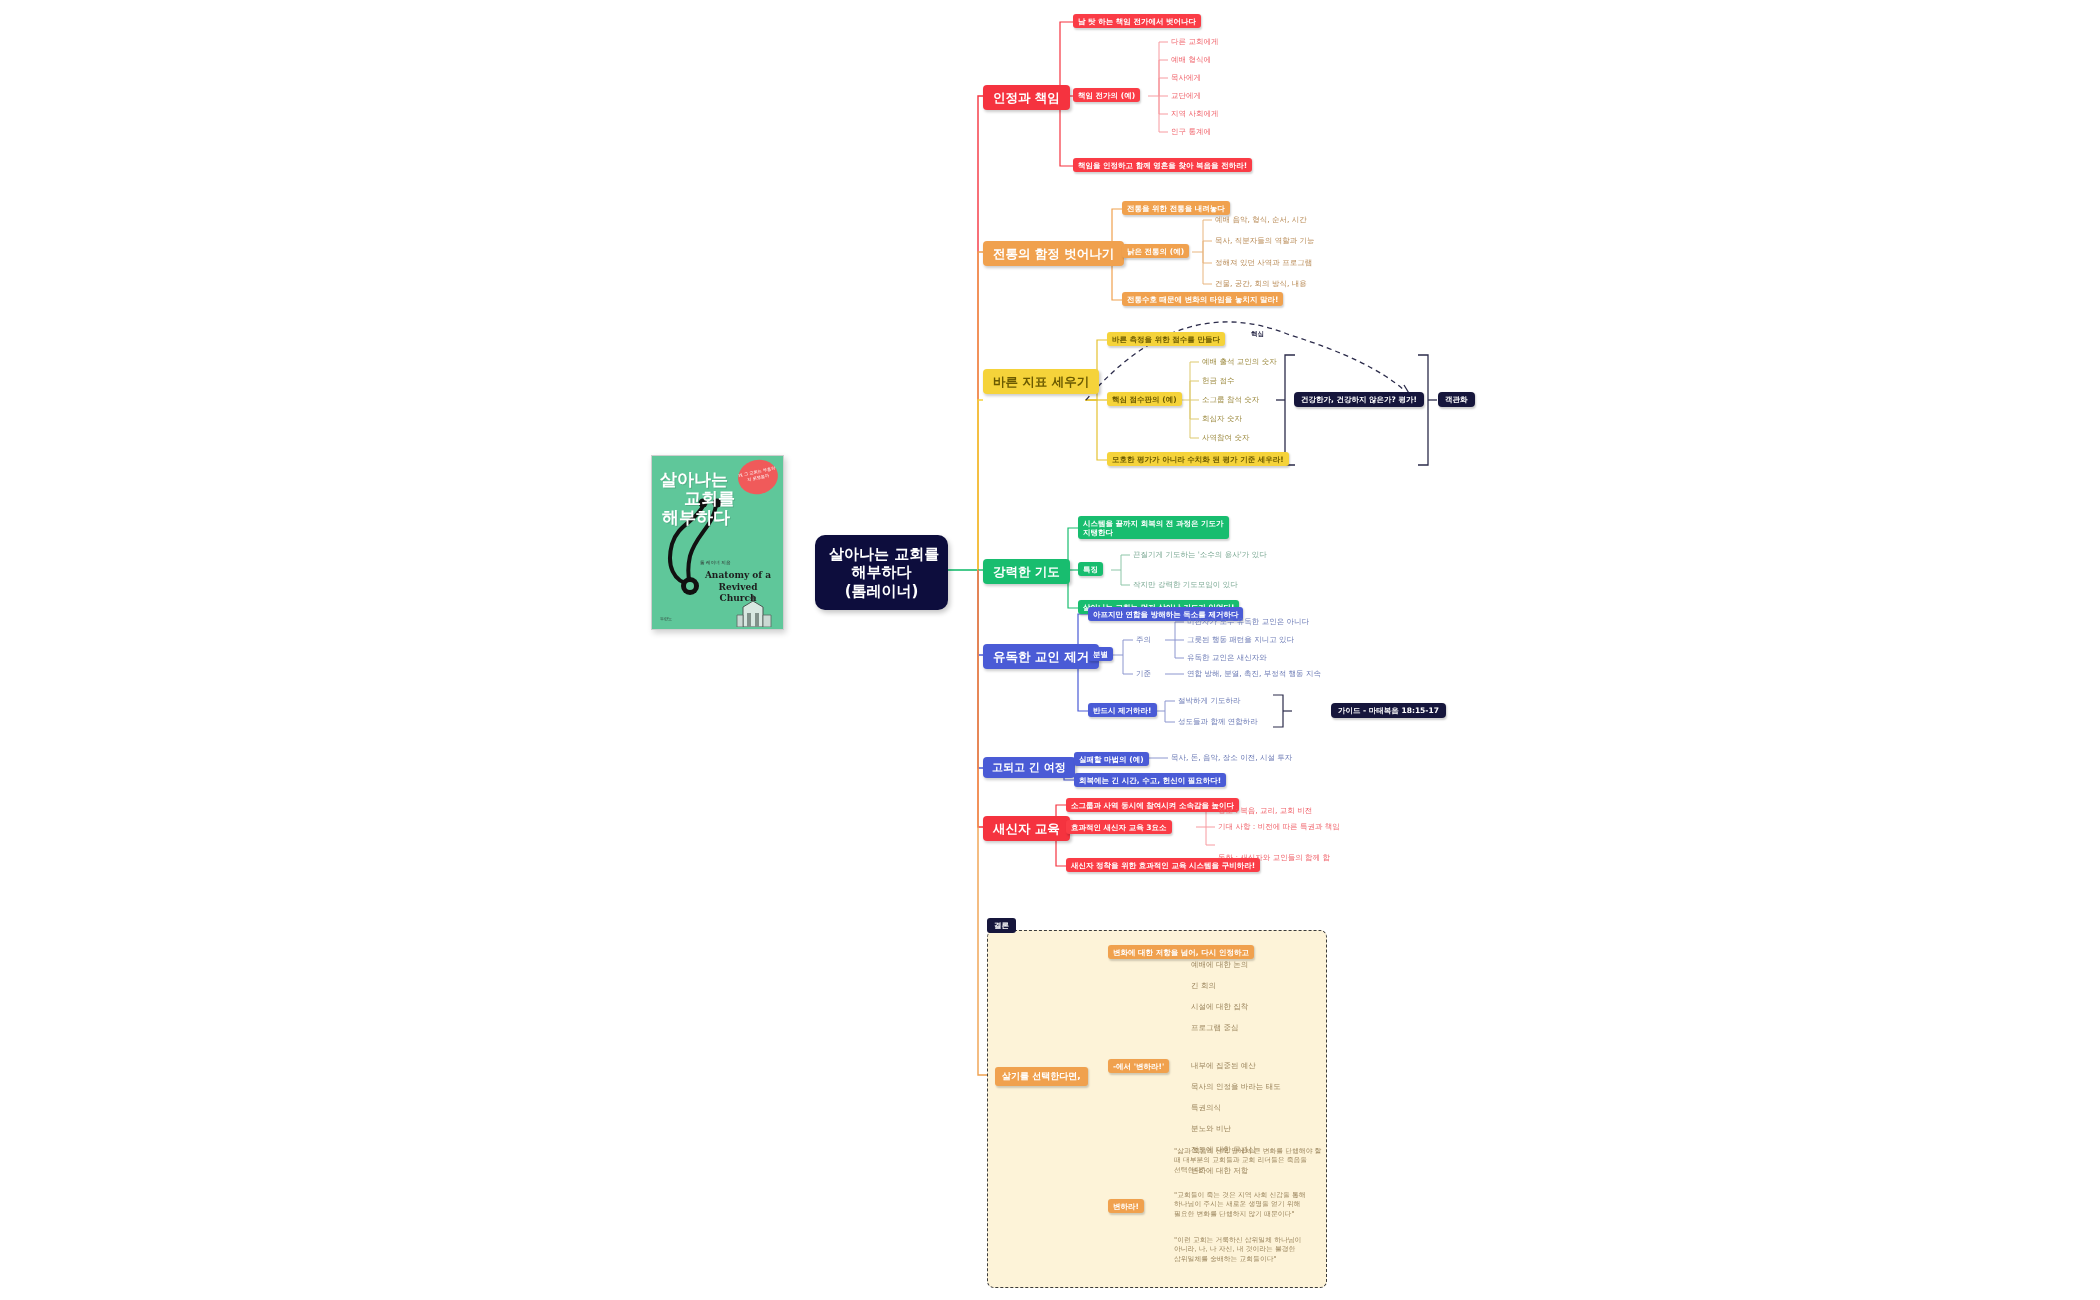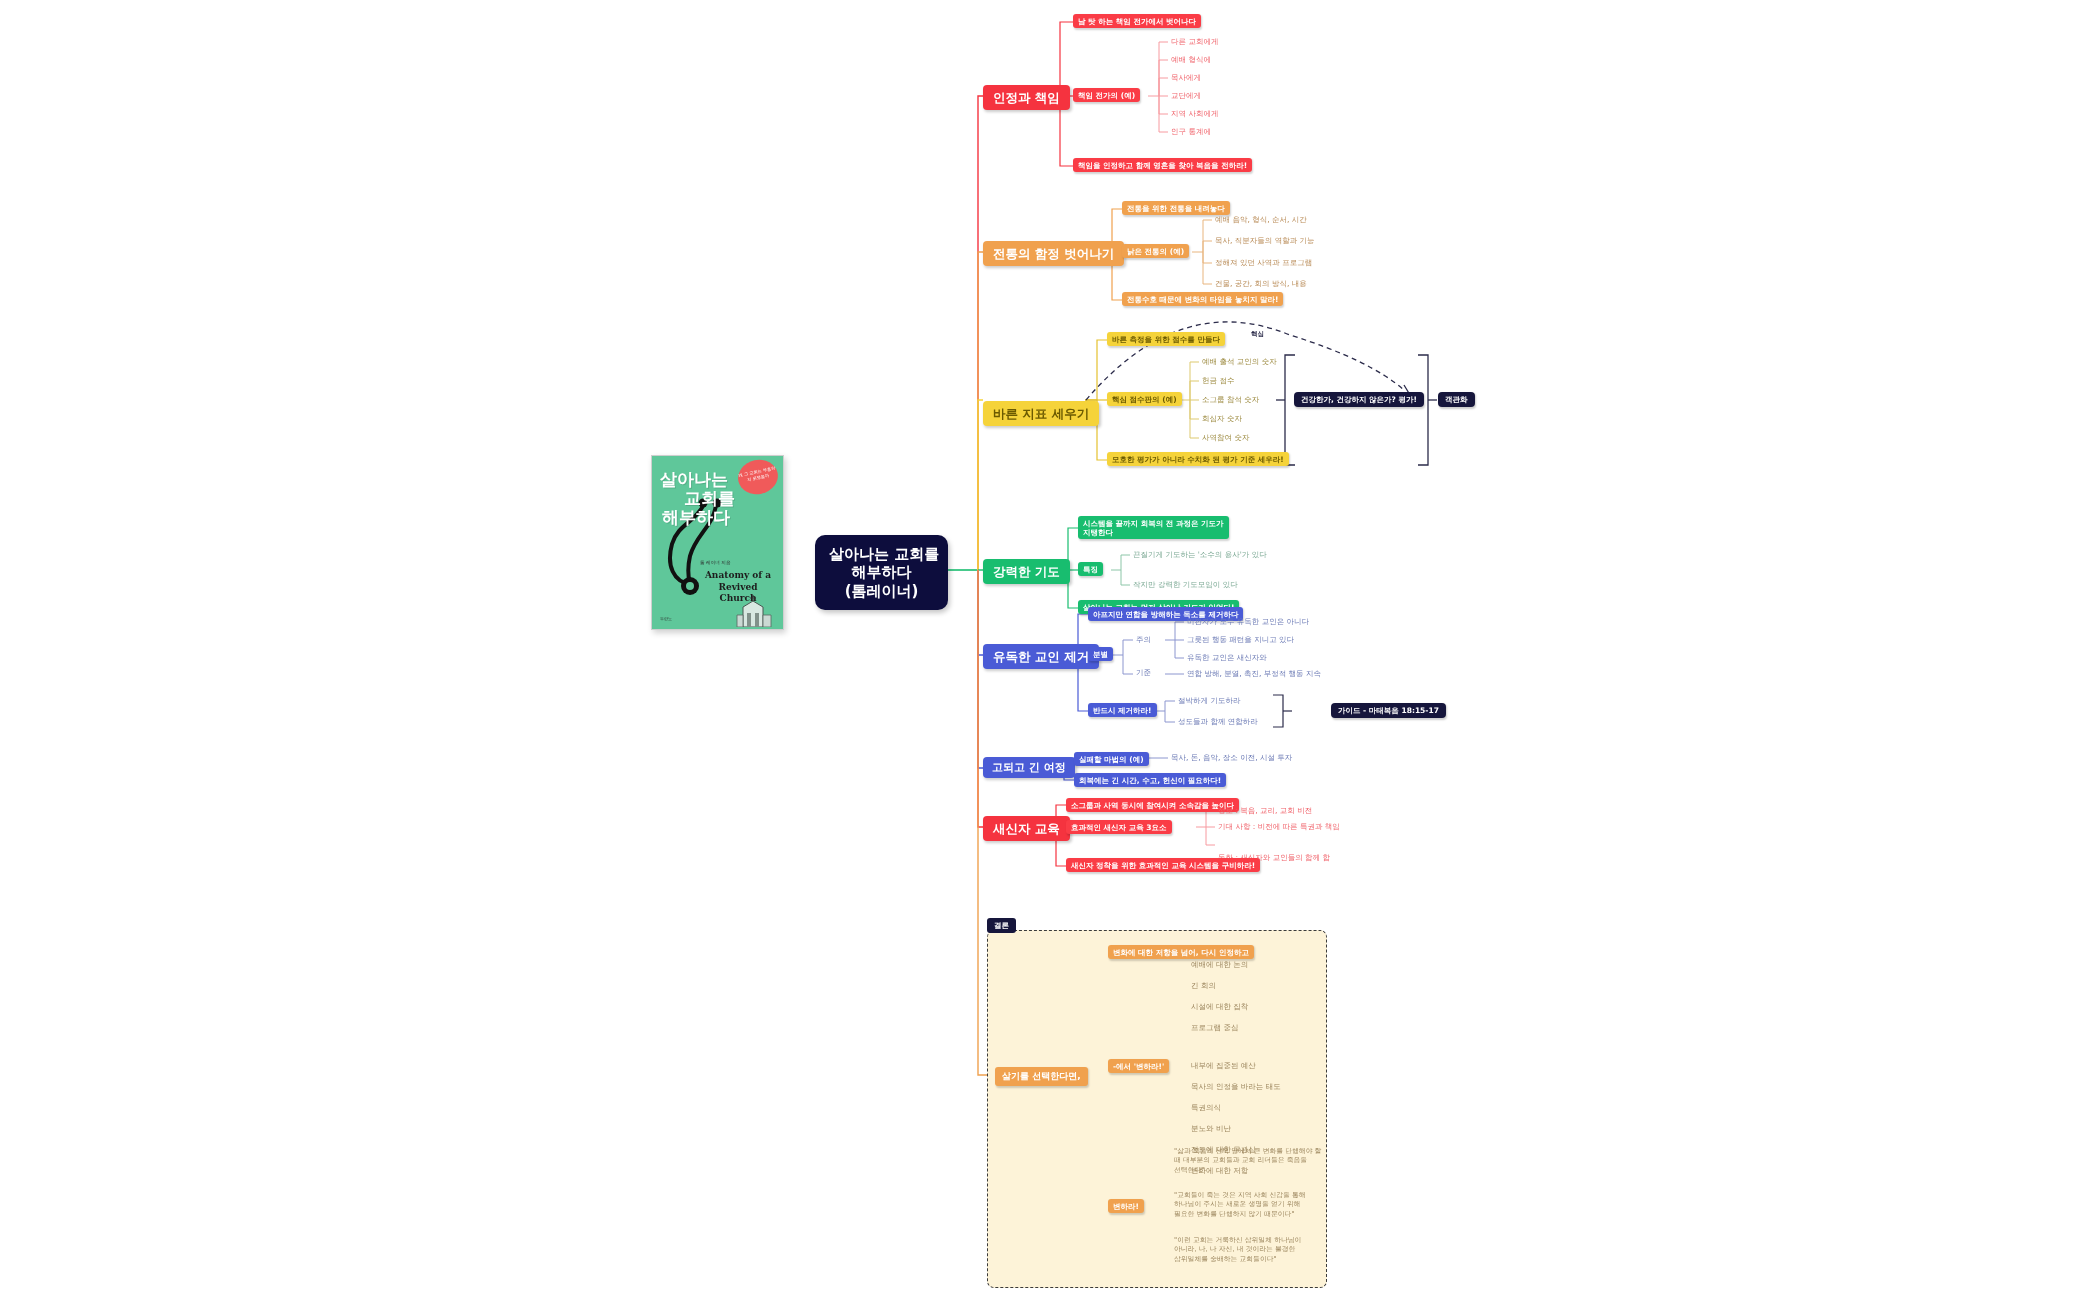--- a/index.html
+++ b/index.html
@@ -245,21 +245,21 @@
 
   <div class="node lvl1 c-orange" style="left:983px; top:241px;">전통의 함정 벗어나기</div>
   <div class="node lvl2 c-orange" style="left:1122px; top:201px;">전통을 위한 전통을 내려놓다</div>
   <div class="node lvl2 c-orange" style="left:1122px; top:244px;">낡은 전통의 (예)</div>
   <div class="node leaf t-orange" style="left:1215px; top:215px;">예배 음악, 형식, 순서, 시간</div>
   <div class="node leaf t-orange" style="left:1215px; top:236px;">목사, 직분자들의 역할과 기능</div>
   <div class="node leaf t-orange" style="left:1215px; top:258px;">정해져 있던 사역과 프로그램</div>
   <div class="node leaf t-orange" style="left:1215px; top:279px;">건물, 공간, 회의 방식, 내용</div>
   <div class="node lvl2 c-orange tagline" style="left:1122px; top:292px;">전통수호 때문에 변화의 타임을 놓치지 말라!</div>
 
-  <div class="node lvl1 c-yellow" style="left:983px; top:401px;">바른 지표 세우기</div>
+  <div class="node lvl1 c-yellow" style="left:983px; top:369px;">바른 지표 세우기</div>
   <div class="node lvl2 c-yellow" style="left:1107px; top:332px;">바른 측정을 위한 점수를 만들다</div>
   <div class="node lvl2 c-yellow" style="left:1107px; top:392px;">핵심 점수판의 (예)</div>
   <div class="node leaf t-yellow" style="left:1202px; top:357px;">예배 출석 교인의 숫자</div>
   <div class="node leaf t-yellow" style="left:1202px; top:376px;">헌금 점수</div>
   <div class="node leaf t-yellow" style="left:1202px; top:395px;">소그룹 참석 숫자</div>
   <div class="node leaf t-yellow" style="left:1202px; top:414px;">회심자 숫자</div>
   <div class="node leaf t-yellow" style="left:1202px; top:433px;">사역참여 숫자</div>
   <div class="node lvl2 c-yellow tagline" style="left:1107px; top:452px;">모호한 평가가 아니라 수치화 된 평가 기준 세우라!</div>
   <div class="node" style="left:1251px; top:331px; font-size:6.5px; color:#2b2b4a; font-weight:700;">핵심</div>
   <div class="node dark" style="left:1294px; top:392px;">건강한가, 건강하지 않은가? 평가!</div>
@@ -273,21 +273,21 @@
   <div class="node leaf t-green" style="left:1133px; top:580px;">작지만 강력한 기도모임이 있다</div>
   <div class="node lvl2 c-green tagline" style="left:1078px; top:600px;">살아나는 교회는 먼저 살아난 기도가 있었다!</div>
 
   <div class="node lvl1 c-blue" style="left:983px; top:644px;">유독한 교인 제거</div>
   <div class="node lvl2 c-blue" style="left:1088px; top:607px;">아프지만 연합을 방해하는 독소를 제거하다</div>
   <div class="node lvl2 c-blue" style="left:1088px; top:647px;">분별</div>
   <div class="node leaf t-blue" style="left:1136px; top:635px;">주의</div>
   <div class="node leaf t-blue" style="left:1187px; top:617px;">비판자가 모두 유독한 교인은 아니다</div>
   <div class="node leaf t-blue" style="left:1187px; top:635px;">그릇된 행동 패턴을 지니고 있다</div>
   <div class="node leaf t-blue" style="left:1187px; top:653px;">유독한 교인은 새신자와</div>
-  <div class="node leaf t-blue" style="left:1136px; top:669px;font-family:Liberation Mono, monospace;">기준</div>
+  <div class="node leaf t-blue" style="left:1136px; top:669px;">기준</div>
   <div class="node leaf t-blue" style="left:1187px; top:669px;">연합 방해, 분열, 촉진, 부정적 행동 지속</div>
   <div class="node lvl2 c-blue" style="left:1088px; top:703px;">반드시 제거하라!</div>
   <div class="node leaf t-blue" style="left:1178px; top:696px;">절박하게 기도하라</div>
   <div class="node leaf t-blue" style="left:1178px; top:717px;">성도들과 함께 연합하라</div>
   <div class="node dark" style="left:1331px; top:703px;">가이드 - 마태복음 18:15-17</div>
 
   <div class="node lvl1 c-blue" style="left:983px; top:757px; font-size:11px; padding:4px 9px;">고되고 긴 여정</div>
   <div class="node lvl2 c-blue" style="left:1074px; top:752px;">실패할 마법의 (예)</div>
   <div class="node leaf t-blue" style="left:1171px; top:753px;">목사, 돈, 음악, 장소 이전, 시설 투자</div>
   <div class="node lvl2 c-blue tagline" style="left:1074px; top:773px;">회복에는 긴 시간, 수고, 헌신이 필요하다!</div>

